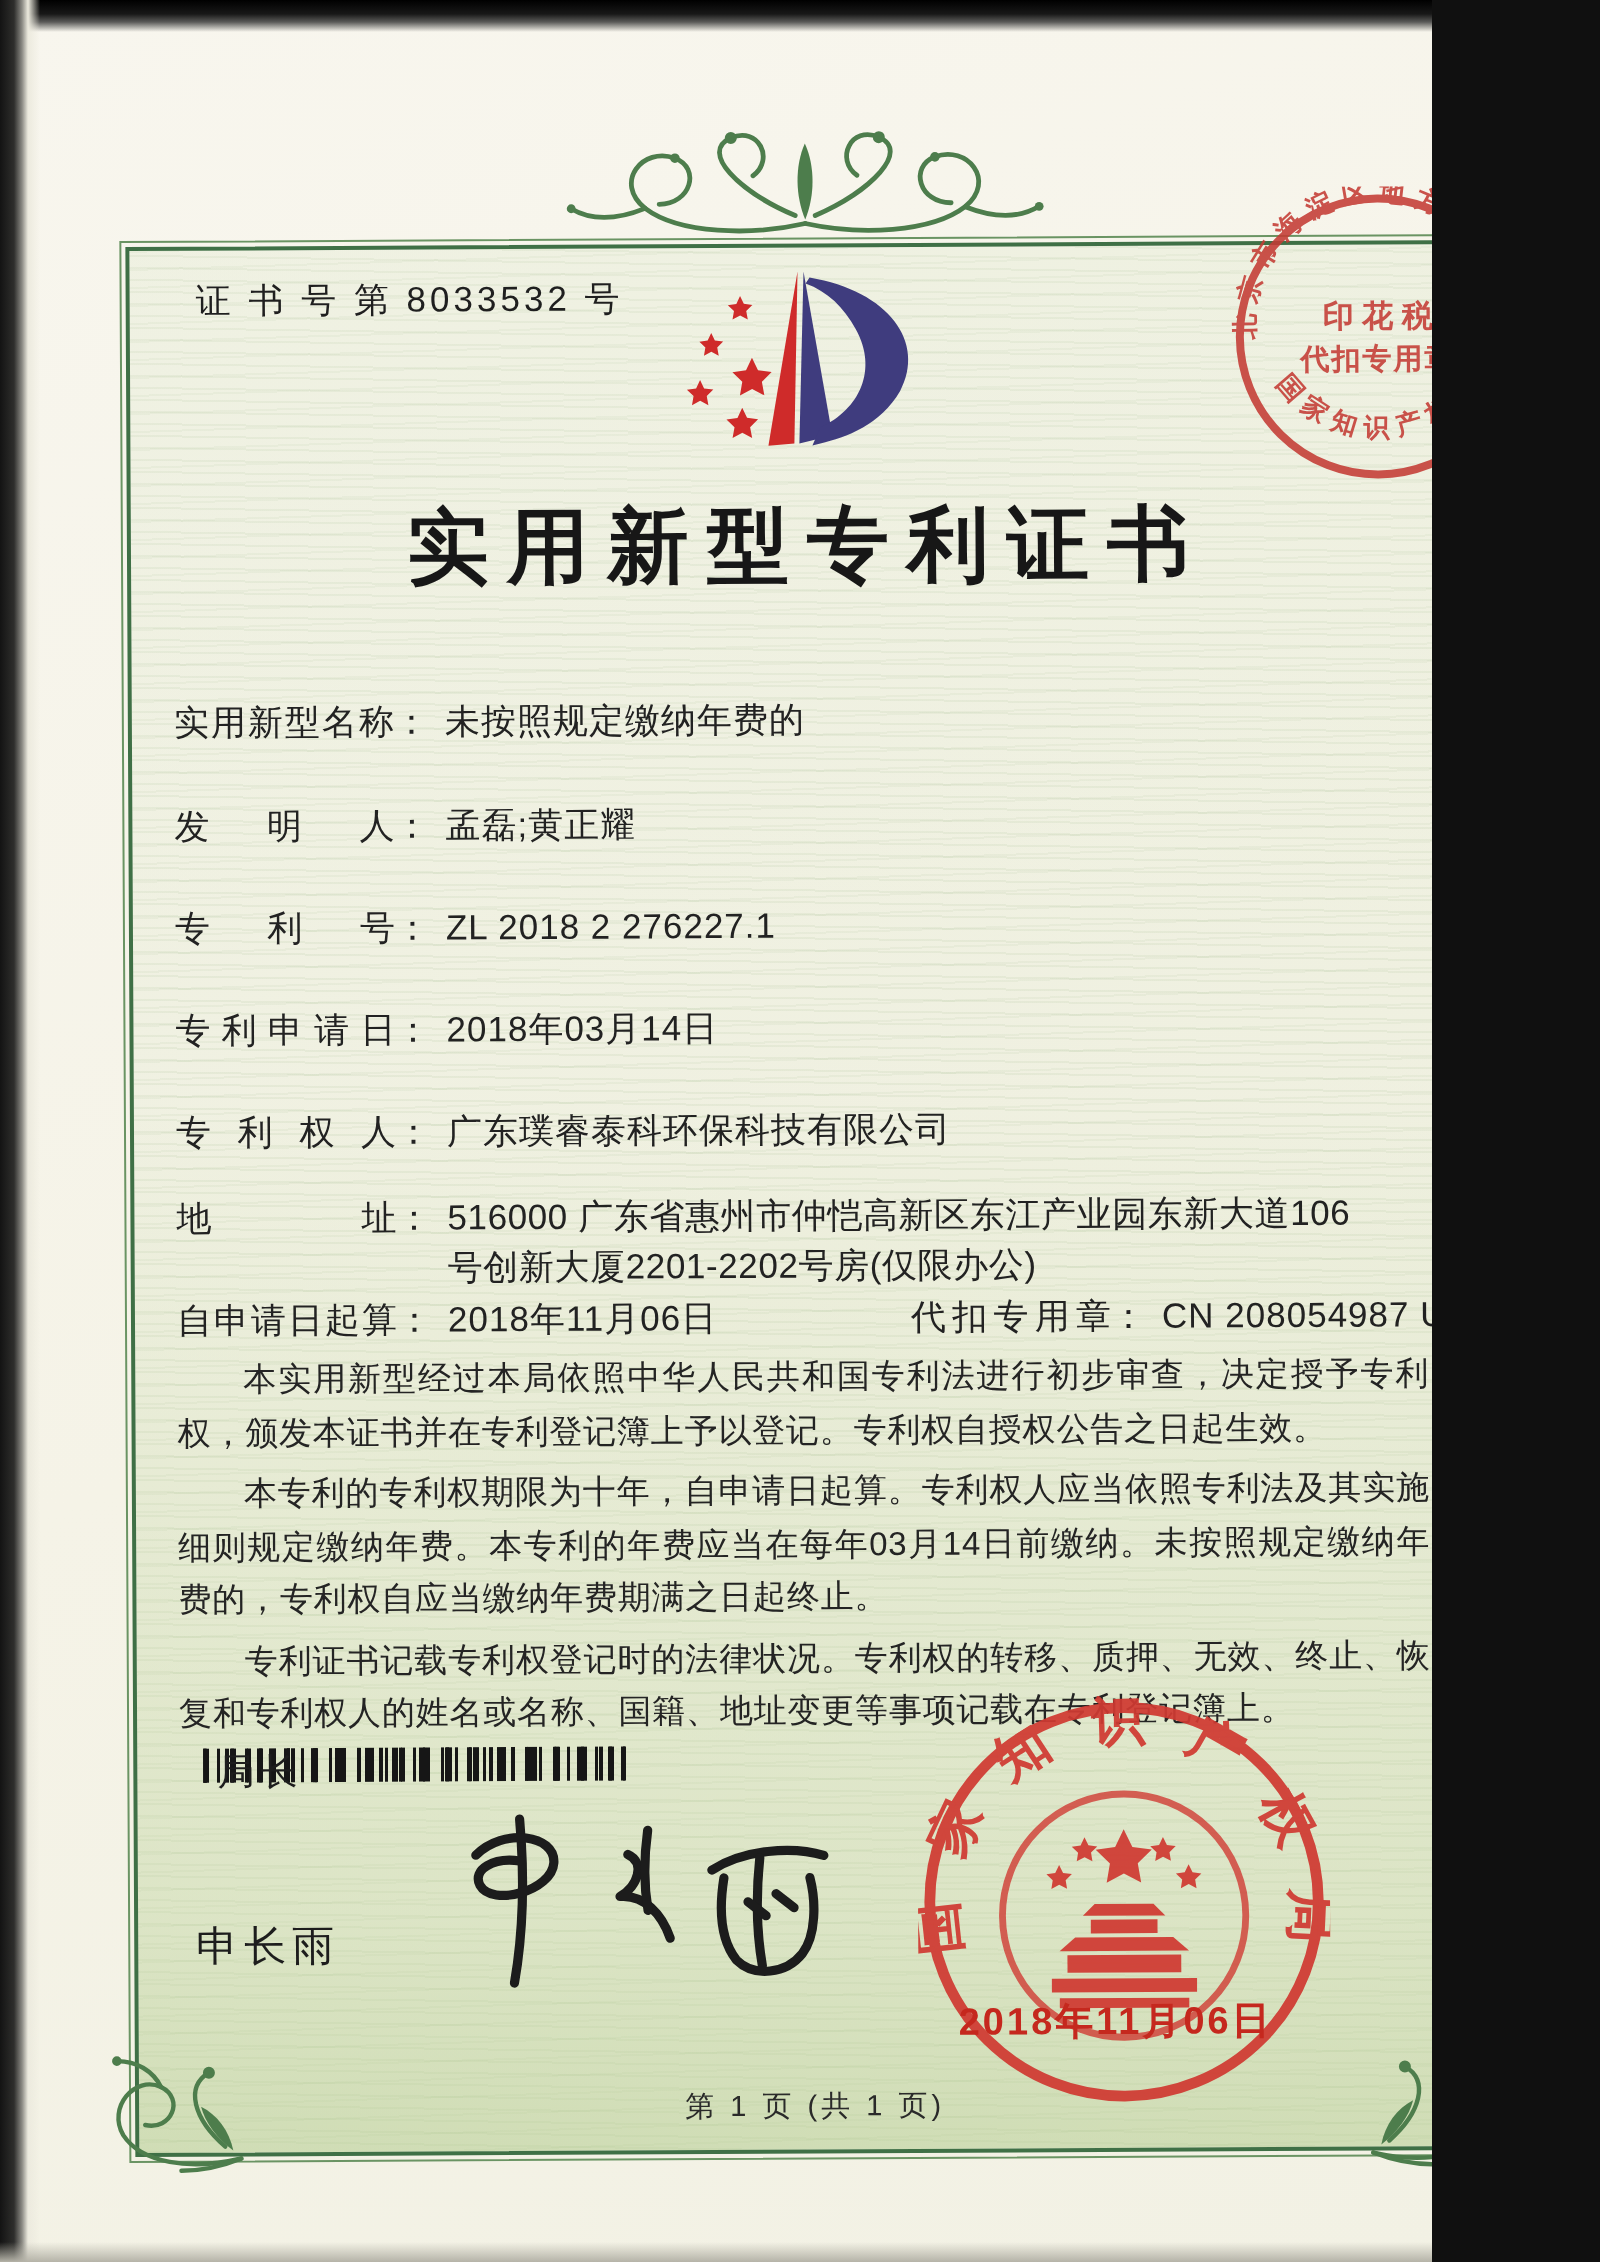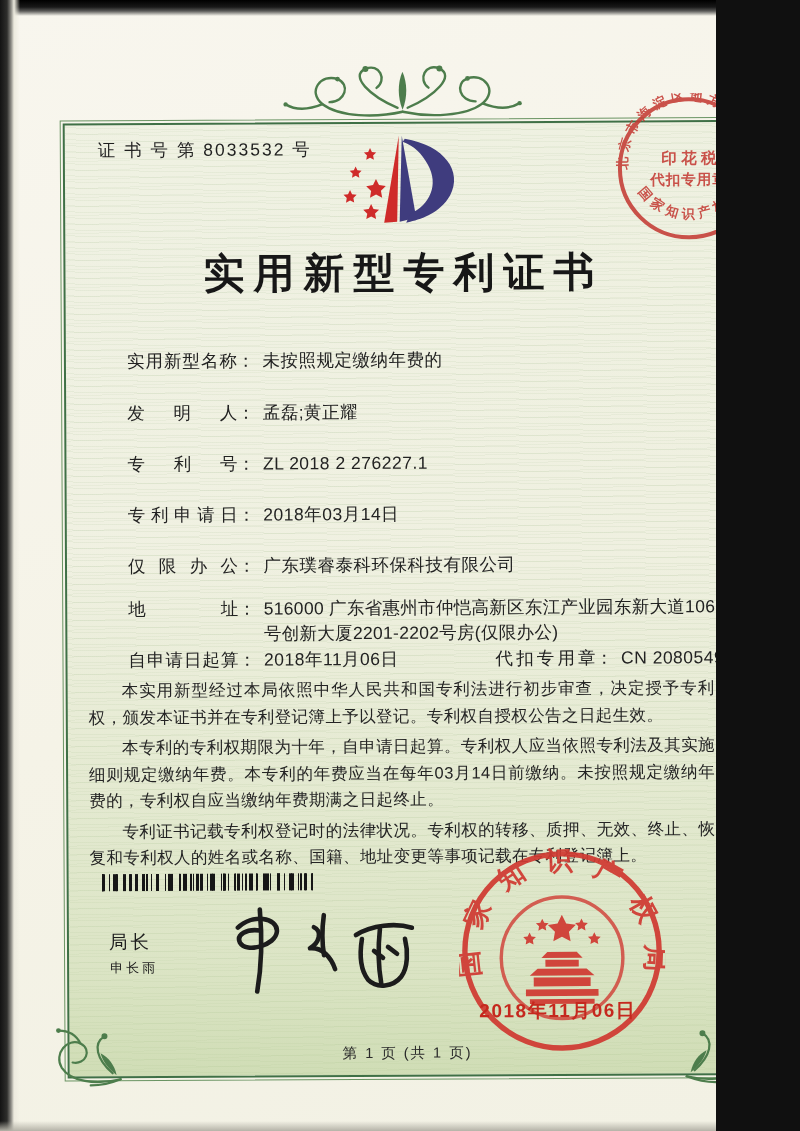--- a/index.html
+++ b/index.html
@@ -27,42 +27,42 @@
   .corner-bl{left:48px;top:1024px;}
   .corner-br{left:682px;top:1024px;transform:scaleX(-1);}
   
   .cert-no{position:absolute;left:100px;top:137px;font-size:17.5px;letter-spacing:2px;color:#1f1f1f;z-index:4;}
   .tax-stamp{position:absolute;left:616px;top:95px;z-index:5;opacity:.88;}
   .logo{position:absolute;left:328px;top:126px;z-index:4;}
   .title{position:absolute;left:62px;top:246px;width:686px;margin:0;text-align:center;
          font-size:41px;font-weight:bold;letter-spacing:9px;color:#171717;z-index:4;}
   
   .row{position:absolute;left:88px;font-size:17.5px;white-space:nowrap;z-index:4;color:#222;}
-  .flabel{display:inline-block;width:110px;text-align:justify;text-align-last:justify;vertical-align:top;margin-left:40px;}
+  .flabel{display:inline-block;width:110px;text-align:justify;text-align-last:justify;vertical-align:top;}
   .fvalue{margin-left:8px;letter-spacing:.5px;}
   .row-name{top:348px;} .row-inventor{top:400px;} .row-patentno{top:451px;}
   .row-filing{top:502px;} .row-patentee{top:553px;}
   .row-address{top:596px;white-space:normal;width:630px;line-height:25px;}
   .addr-wrap{display:inline-block;vertical-align:top;max-width:500px;white-space:normal;margin-left:8px;letter-spacing:.3px;}
   .row-grant{top:647px;width:648px;}
   .grant-right{position:absolute;left:367px;top:0;white-space:nowrap;}
   .grant-right .flabel{width:100px;}
   
   .body-text{position:absolute;left:88px;top:676px;width:626px;z-index:4;}
   .body-text p{margin:0 0 4px 0;font-size:16.5px;line-height:26.5px;text-align:justify;
                text-indent:2em;letter-spacing:.4px;color:#242424;}
   
   .barcode{position:absolute;left:100px;top:873px;width:212px;height:17px;z-index:4;
     background-image:
       repeating-linear-gradient(90deg,#161616 0 1.5px,rgba(0,0,0,0) 1.5px 7px),
       repeating-linear-gradient(90deg,#161616 0 2px,rgba(0,0,0,0) 2px 11px),
       repeating-linear-gradient(90deg,#161616 0 3px,rgba(0,0,0,0) 3px 13.5px);}
   
-  .officer-title{position:absolute;left:107px;top:928px;font-size:18.5px;letter-spacing:3px;z-index:4;color:#1d1d1d;}
-  .officer-name{position:absolute;left:108px;top:958px;font-size:13px;letter-spacing:3px;z-index:4;color:#1d1d1d;}
+  .officer-title{position:absolute;left:107px;top:872px;font-size:18.5px;letter-spacing:3px;z-index:4;color:#1d1d1d;}
+  .officer-name{position:absolute;left:96px;top:958px;font-size:21px;letter-spacing:3px;z-index:4;color:#1d1d1d;}
   .signature{position:absolute;left:218px;top:903px;z-index:4;}
   
   .seal{position:absolute;left:457px;top:849px;z-index:4;opacity:.93;}
   .seal-date{position:absolute;left:477px;top:999px;font-size:19px;font-weight:bold;
              color:#c5281e;letter-spacing:1.5px;z-index:6;}
   .footer{position:absolute;left:62px;top:1044px;width:686px;text-align:center;
           font-size:14.5px;letter-spacing:2px;z-index:4;color:#2a2a2a;}
 </style>
 </head>
 <body>
@@ -162,21 +162,21 @@
     <div class="row row-inventor">
       <span class="flabel">发明人</span><span>：</span><span class="fvalue">孟磊;黄正耀</span>
     </div>
     <div class="row row-patentno">
       <span class="flabel">专利号</span><span>：</span><span class="fvalue">ZL 2018 2 276227.1</span>
     </div>
     <div class="row row-filing">
       <span class="flabel">专利申请日</span><span>：</span><span class="fvalue">2018年03月14日</span>
     </div>
     <div class="row row-patentee">
-      <span class="flabel">仅限办公</span><span>：</span><span class="fvalue">广东璞睿泰科环保科技有限公司</span>
+      <span class="flabel">专利权人</span><span>：</span><span class="fvalue">广东璞睿泰科环保科技有限公司</span>
     </div>
     <div class="row row-address">
       <span class="flabel">地址</span><span>：</span><span class="addr-wrap"><span>516000 广东省惠州市仲恺高新区东江产业园东新大道106</span><br><span>号创新大厦2201-2202号房(仅限办公)</span></span>
     </div>
     <div class="row row-grant">
       <span>
         <span class="flabel">自申请日起算</span><span>：</span><span class="fvalue">2018年11月06日</span>
       </span>
       <span class="grant-right">
         <span class="flabel">代扣专用章</span><span>：</span><span class="fvalue">CN 208054987 U</span>

